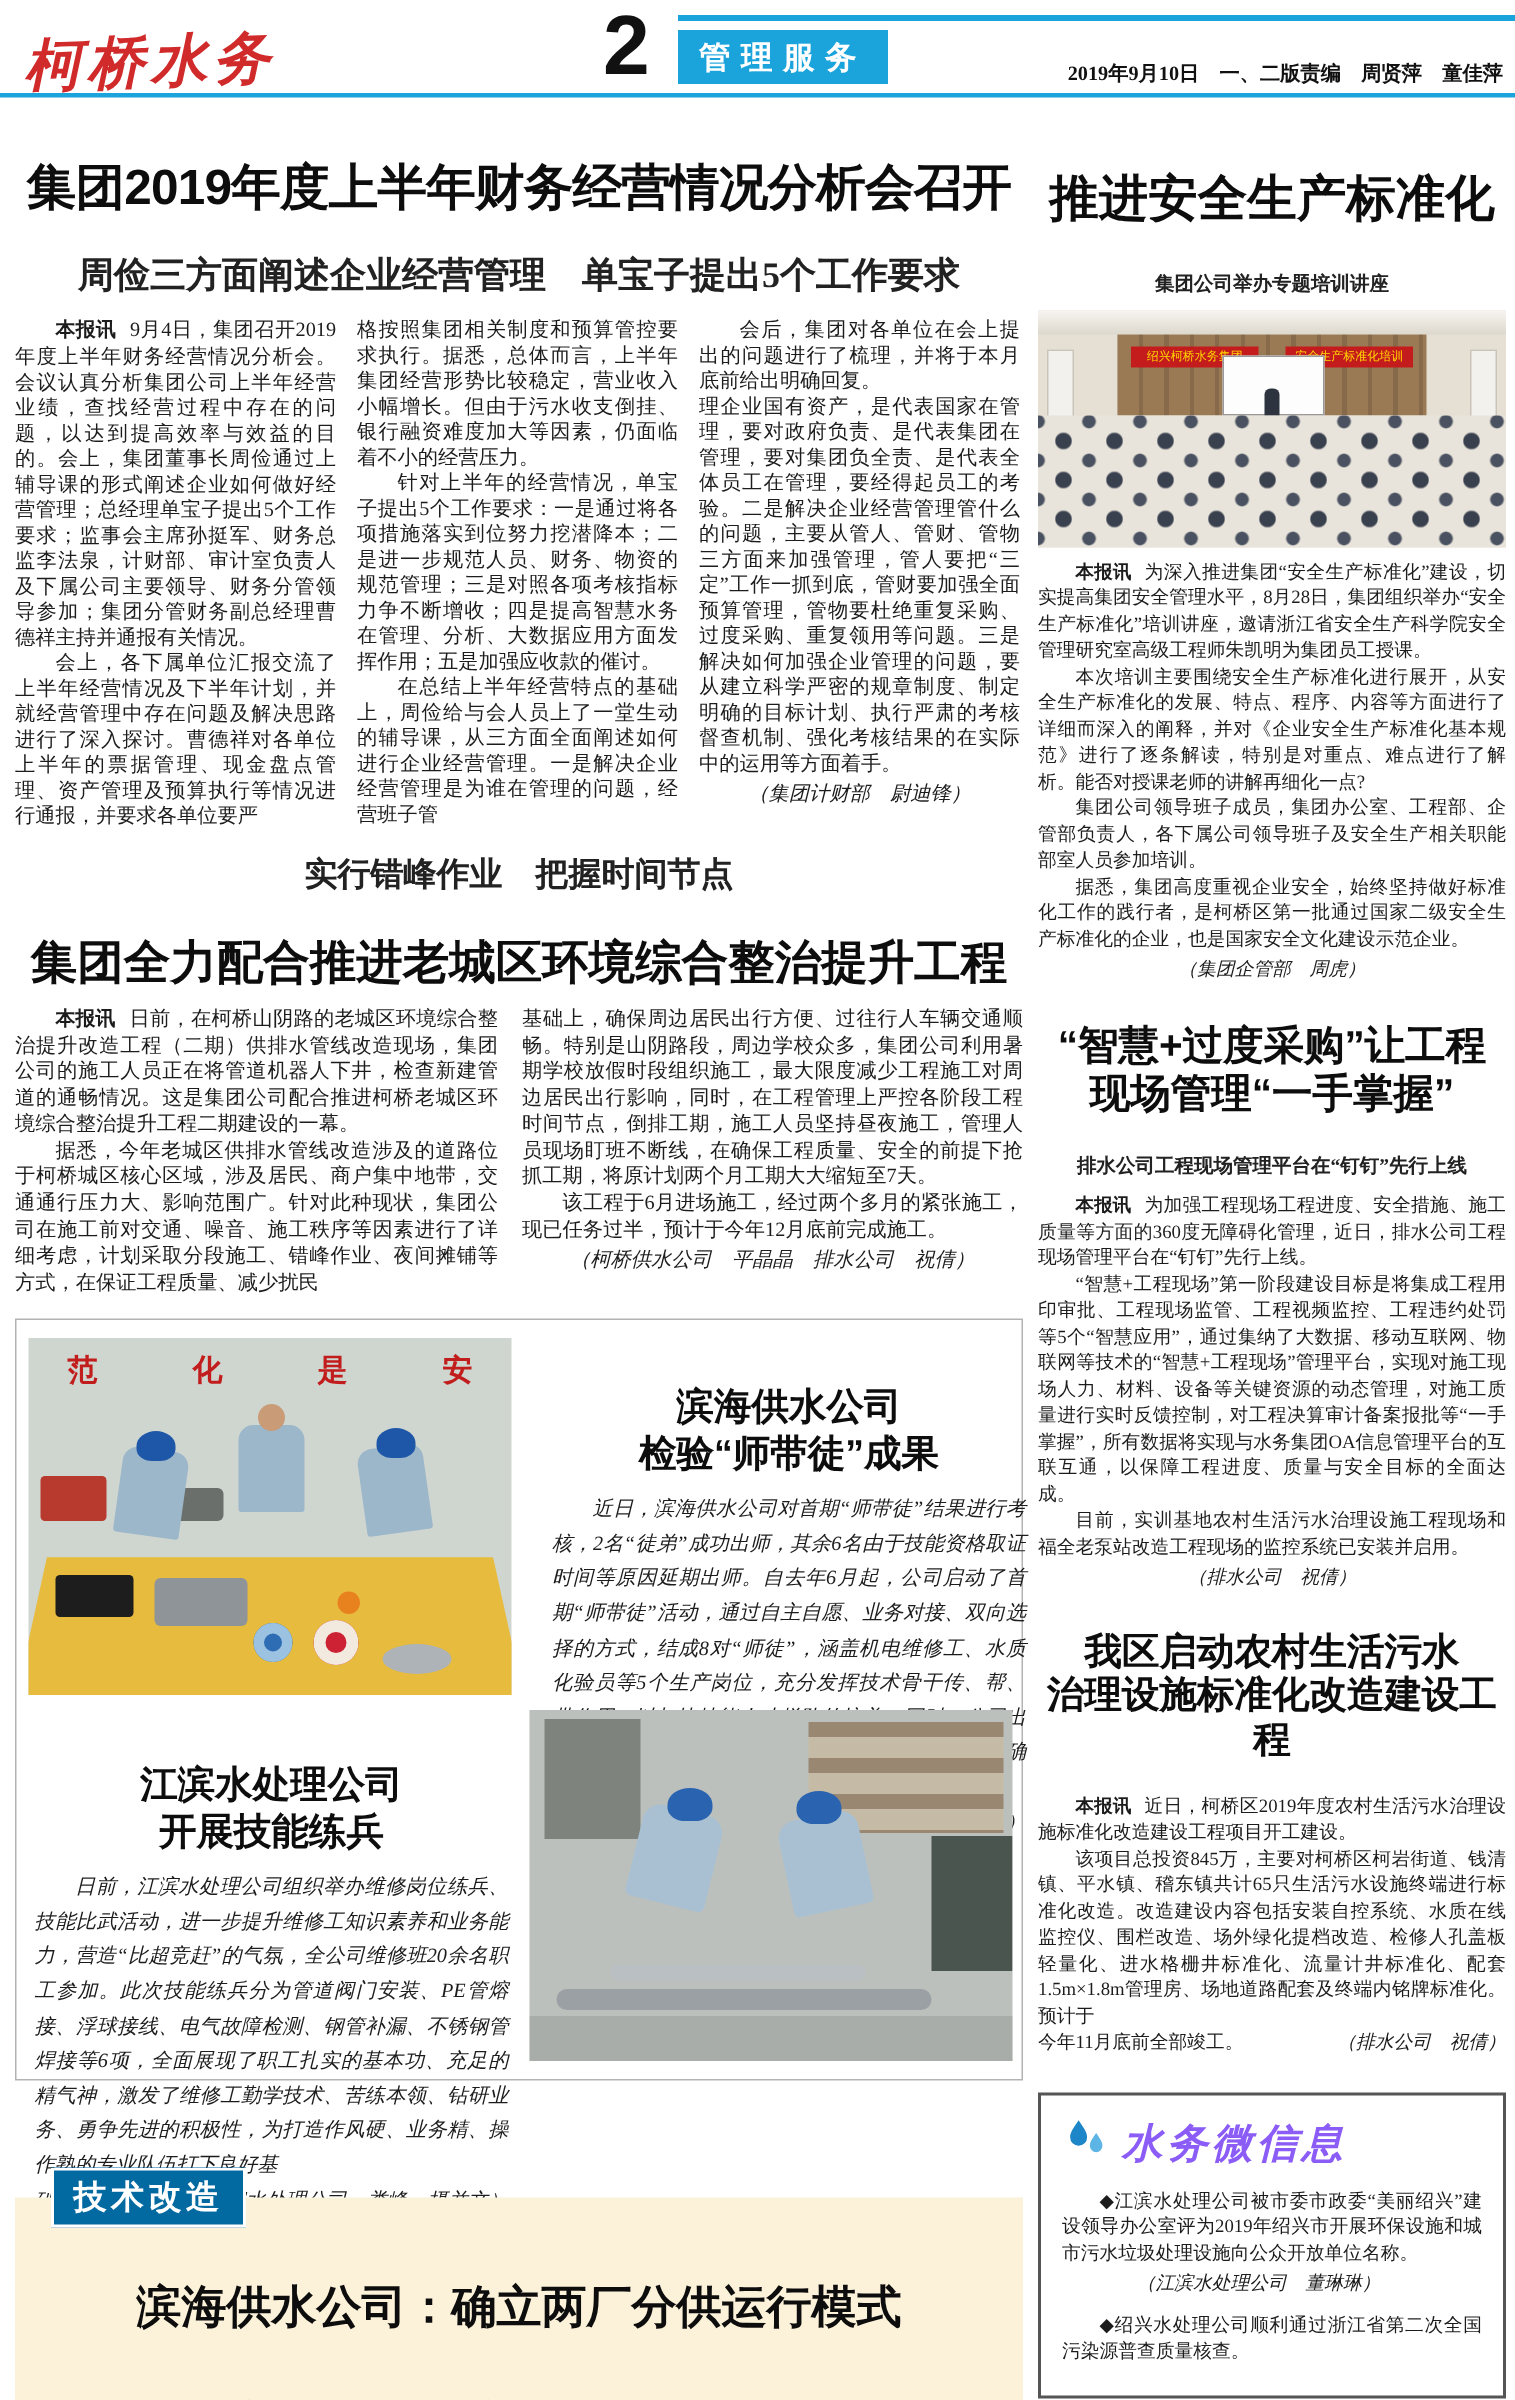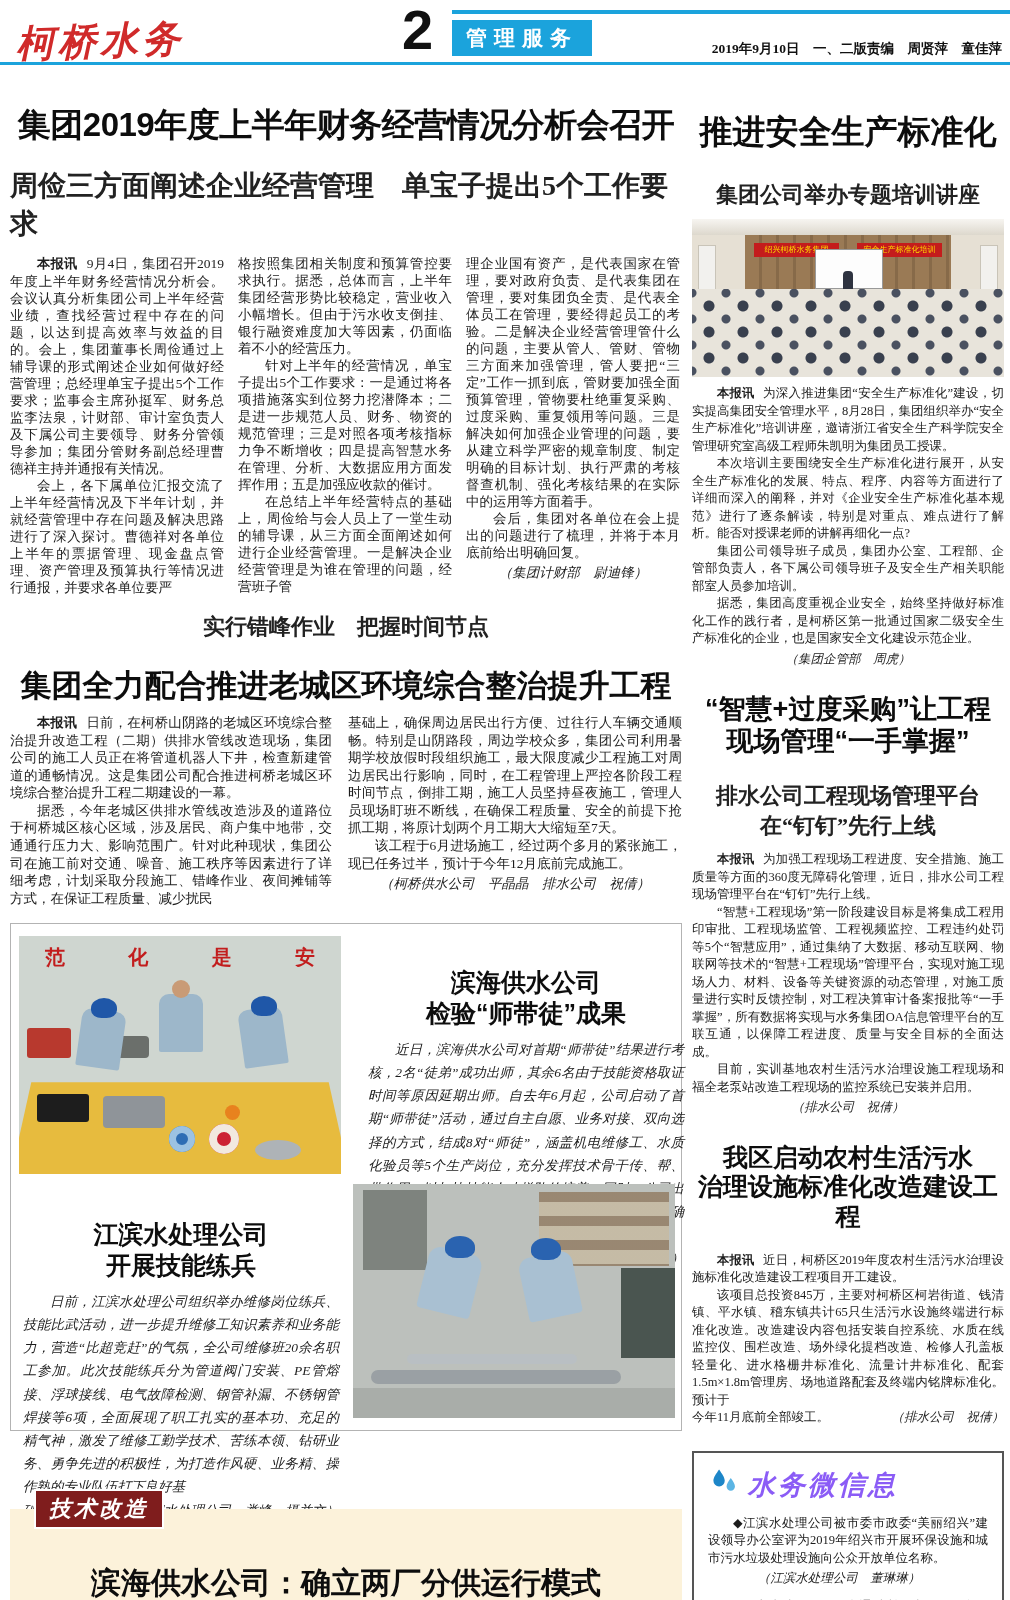--- a/index.html
+++ b/index.html
@@ -21,21 +21,21 @@
       text-align:center;line-height:1.18;}
   .para{margin:0;text-align:justify;text-indent:2em;}
   .cont{text-indent:0;}
   .lede{font-weight:bold;margin-right:.7em;font-family:"Liberation Sans",sans-serif;font-size:.98em;}
   .byline{text-align:center;font-style:italic;margin:3px 0 0;}
   .last-line{display:flex;justify-content:space-between;margin:0;}
   .last-line .bl{font-style:italic;}
   
   .left-col{position:absolute;left:10px;top:84px;width:672px;}
   .lead-headline{font-size:33px;white-space:nowrap;letter-spacing:-.5px;}
-  .lead-subhead{text-align:left;font-weight:bold;font-size:28px;margin:8px 0 12px;color:#222;}
+  .lead-subhead{text-align:center;font-weight:bold;font-size:24px;margin:8px 0 12px;color:#222;}
   .cols3{display:flex;gap:14px;font-size:13.5px;line-height:1.26;}
   .cols3 .col{width:214px;}
   .kicker{text-align:center;font-weight:bold;font-size:22px;margin:16px 0 6px;color:#222;}
   .reno-headline{font-size:31px;margin-bottom:10px;}
   .cols2{display:flex;gap:16px;font-size:13.5px;line-height:1.3;}
   .cols2 .colA{width:322px;}
   .cols2 .colB{width:334px;}
   
   .photo-block{position:relative;margin-top:16px;border:1px solid #b3b3b3;height:506px;background:#fff;}
   .pb-photo1{position:absolute;left:8px;top:12px;width:322px;height:238px;overflow:hidden;background:#cfd6d0;}
@@ -68,30 +68,30 @@
             background:repeating-linear-gradient(#8a6f52 0 10px,#c9b99c 10px 24px);opacity:.7;}
   .pp-door{position:absolute;left:10px;top:6px;width:64px;height:80px;background:#7e837e;}
   .pp-cab{position:absolute;right:0;top:84px;width:54px;height:90px;background:#4a5550;}
   .pp-fig{position:absolute;width:54px;height:64px;background:#a9c0d2;border-radius:12px 12px 4px 4px;}
   .pp-helmet{position:absolute;width:30px;height:22px;background:#2a63b0;border-radius:50% 50% 40% 40%;}
   .pp-bench{position:absolute;left:18px;bottom:34px;width:250px;height:14px;background:#9aa0a4;border-radius:7px;}
   .pp-pipe2{position:absolute;left:54px;bottom:54px;width:170px;height:10px;background:#b9bfc3;border-radius:5px;}
   .pp-floor{position:absolute;left:0;right:0;bottom:0;height:30px;background:#a9ada9;}
   
   .tech-box{position:relative;margin-top:78px;height:214px;background:#fcf2da;}
-  .tech-tag{position:absolute;top:-20px;left:24px;background:#7f1d1d;color:#fff;
+  .tech-tag{position:absolute;top:-20px;left:24px;background:#0369a1;color:#fff;
             font-family:"Liberation Sans",sans-serif;font-weight:900;font-size:22px;
-            padding:5px 15px;letter-spacing:3px;box-shadow:0 0 0 2px #fff inset;font-style:italic;}
+            padding:5px 15px;letter-spacing:3px;box-shadow:0 0 0 2px #fff inset;}
   .tech-headline{padding-top:56px;font-size:30px;}
   .tech-cols{display:flex;gap:26px;padding:16px 26px 0;font-size:13.5px;line-height:1.42;}
   .tech-cols .col{flex:1;}
   
   .right-col{position:absolute;left:692px;top:86px;width:312px;font-size:12.5px;line-height:1.4;}
   .safety-headline{font-size:33px;}
-  .r-subhead{text-align:center;font-weight:bold;font-size:22px;margin:7px 0 9px;color:#222;}
+  .r-subhead{text-align:center;font-weight:bold;font-size:13px;margin:7px 0 9px;color:#222;}
   .photo-meeting{position:relative;width:312px;height:158px;overflow:hidden;background:#e6e0d4;margin-bottom:8px;}
   .pm-ceiling{position:absolute;left:0;right:0;top:0;height:16px;background:linear-gradient(#f7f5f1,#ddd8cd);}
   .pm-wood{position:absolute;left:17%;width:66%;top:16px;height:54px;
            background:repeating-linear-gradient(90deg,#9a7a55 0 14px,#876a49 14px 17px);}
   .pm-banner{position:absolute;top:24px;height:14px;background:#c41c1c;color:#ffd800;
              font-size:8px;line-height:14px;text-align:center;overflow:hidden;white-space:nowrap;
              font-family:"Liberation Sans",sans-serif;}
   .pm-screen{position:absolute;left:calc(50% - 33px);top:30px;width:66px;height:38px;background:#fdfdfd;border:1px solid #999;}
   .pm-speaker{position:absolute;left:calc(50% - 5px);top:52px;width:10px;height:18px;background:#2e3340;border-radius:4px 4px 0 0;}
   .pm-ac{position:absolute;top:26px;width:16px;height:48px;background:#f2f1ee;border:1px solid #c9c4b8;}
@@ -134,22 +134,22 @@
         <div class="col">
           <p class="para"><b class="lede">本报讯</b><span>9月4日，集团召开2019年度上半年财务经营情况分析会。会议认真分析集团公司上半年经营业绩，查找经营过程中存在的问题，以达到提高效率与效益的目的。会上，集团董事长周俭通过上辅导课的形式阐述企业如何做好经营管理；总经理单宝子提出5个工作要求；监事会主席孙挺军、财务总监李法泉，计财部、审计室负责人及下属公司主要领导、财务分管领导参加；集团分管财务副总经理曹德祥主持并通报有关情况。</span></p>
           <p class="para">会上，各下属单位汇报交流了上半年经营情况及下半年计划，并就经营管理中存在问题及解决思路进行了深入探讨。曹德祥对各单位上半年的票据管理、现金盘点管理、资产管理及预算执行等情况进行通报，并要求各单位要严</p>
         </div>
         <div class="col">
           <p class="para cont">格按照集团相关制度和预算管控要求执行。据悉，总体而言，上半年集团经营形势比较稳定，营业收入小幅增长。但由于污水收支倒挂、银行融资难度加大等因素，仍面临着不小的经营压力。</p>
           <p class="para">针对上半年的经营情况，单宝子提出5个工作要求：一是通过将各项措施落实到位努力挖潜降本；二是进一步规范人员、财务、物资的规范管理；三是对照各项考核指标力争不断增收；四是提高智慧水务在管理、分析、大数据应用方面发挥作用；五是加强应收款的催讨。</p>
           <p class="para">在总结上半年经营特点的基础上，周俭给与会人员上了一堂生动的辅导课，从三方面全面阐述如何进行企业经营管理。一是解决企业经营管理是为谁在管理的问题，经营班子管</p>
         </div>
         <div class="col">
+          <p class="para">会后，集团对各单位在会上提出的问题进行了梳理，并将于本月底前给出明确回复。</p>
           <p class="para cont">理企业国有资产，是代表国家在管理，要对政府负责、是代表集团在管理，要对集团负全责、是代表全体员工在管理，要经得起员工的考验。二是解决企业经营管理管什么的问题，主要从管人、管财、管物三方面来加强管理，管人要把“三定”工作一抓到底，管财要加强全面预算管理，管物要杜绝重复采购、过度采购、重复领用等问题。三是解决如何加强企业管理的问题，要从建立科学严密的规章制度、制定明确的目标计划、执行严肃的考核督查机制、强化考核结果的在实际中的运用等方面着手。</p>
-          <p class="para">会后，集团对各单位在会上提出的问题进行了梳理，并将于本月底前给出明确回复。</p>
           <p class="byline">（集团计财部　尉迪锋）</p>
         </div>
       </div>
     </article>
 
     <article>
       <div class="kicker">实行错峰作业　把握时间节点</div>
       <h2 class="hl reno-headline">集团全力配合推进老城区环境综合整治提升工程</h2>
       <div class="cols2">
         <div class="colA">

